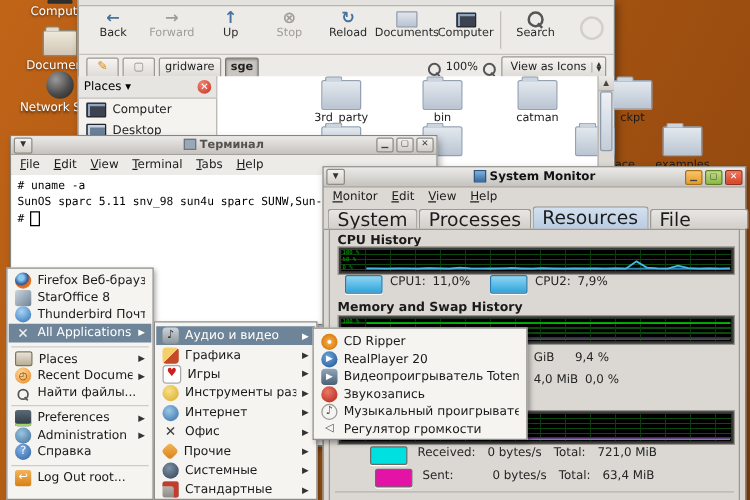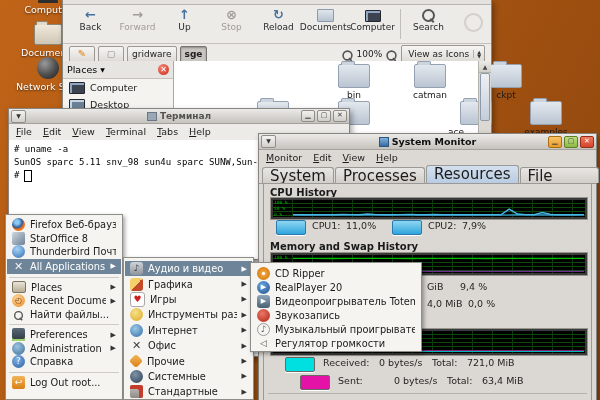--- a/index.html
+++ b/index.html
@@ -215,39 +215,43 @@
         <div class="side-item">
           <span class="minipc" style="margin-top:0;background:#6b7f96;box-shadow:inset 2px 2px 0 #c6d4e4"></span>
           <span>Desktop</span>
         </div>
         <div class="side-item">
           <span class="minifolder" style="margin-top:0"></span>
           <span>Documents</span>
         </div>
       </div>
       <div class="fm-content">
+        <div class="fitem" style="left:67px;top:3px">
+          <div class="folder"></div>
+          <div>3rd_party</div>
+        </div>
         <div class="fitem" style="left:148px;top:3px">
           <div class="folder"></div>
           <div>bin</div>
         </div>
         <div class="fitem" style="left:300px;top:3px">
           <div class="folder"></div>
           <div>ckpt</div>
         </div>
         <div class="fitem" style="left:224px;top:3px">
           <div class="folder"></div>
           <div>catman</div>
         </div>
         <div class="fitem" style="left:67px;top:40px">
             <div class="folder"></div>
           </div>
         <div class="fitem" style="left:148px;top:40px">
             <div class="folder"></div>
           </div>
-        <div class="fitem" style="left:254px;top:40px;width:60px;text-align:left;padding-left:20px">
+        <div class="fitem" style="left:254px;top:40px;width:60px;text-align:right;padding-left:20px">
           <div class="folder" style="margin:0 0 2px 12px"></div>
           <div>ace</div>
         </div>
         <div class="fitem" style="left:340px;top:40px">
           <div class="folder"></div>
           <div>examples</div>
         </div>
         <div class="fm-scroll">
           <div class="scr-up">▲</div>
           <div class="scr-thumb"></div>
@@ -345,21 +349,21 @@
         <span style="left:204px">0,0 %</span>
       </div>
       <div class="graph" style="left:7px;top:145px;width:312px;height:22px">
         <div class="grid"></div>
         <span class="axislbl" style="top:0">100 %</span>
         <svg viewBox="0 0 100 100" preserveAspectRatio="none">
             <polyline points="0.00,94 6.67,94 13.33,94 20.00,94 26.67,94 33.33,94 40.00,94 46.67,94 53.33,94 60.00,94 66.67,94 73.33,94 80.00,94 86.67,94 93.33,94 100.00,94" fill="none" stroke="#8a1f7a" stroke-width="1.4" vector-effect="non-scaling-stroke"></polyline>
             <polyline points="0.00,98 6.67,98 13.33,98 20.00,98 26.67,98 33.33,98 40.00,98 46.67,98 53.33,98 60.00,98 66.67,98 73.33,98 80.00,98 86.67,98 93.33,98 100.00,98" fill="none" stroke="#00b8b8" stroke-width="1.4" vector-effect="non-scaling-stroke"></polyline>
           </svg>
       </div>
-      <div class="row" style="left:1px;top:173px;right:0">
+      <div class="row" style="left:12px;top:173px;right:0">
         <span class="swatch sw-recv" style="left:20px"></span>
         <span style="left:58px">Received:</span>
         <span style="left:114px">0 bytes/s</span>
         <span style="left:167px">Total:</span>
         <span style="left:202px">721,0 MiB</span>
       </div>
       <div class="row" style="left:16px;top:191px;right:0">
         <span class="swatch sw-sent" style="left:20px"></span>
         <span style="left:58px">Sent:</span>
         <span style="left:114px">0 bytes/s</span>

